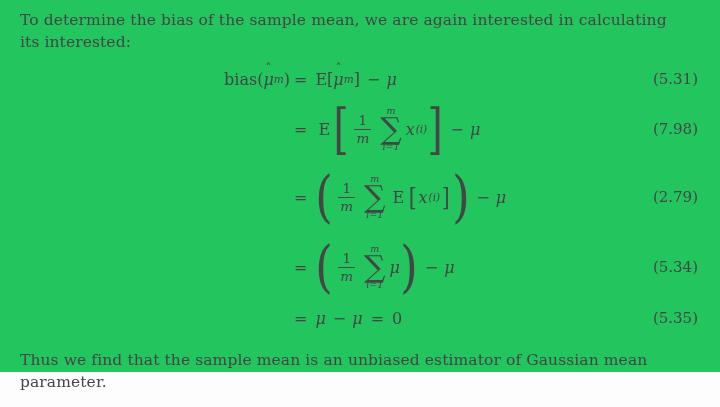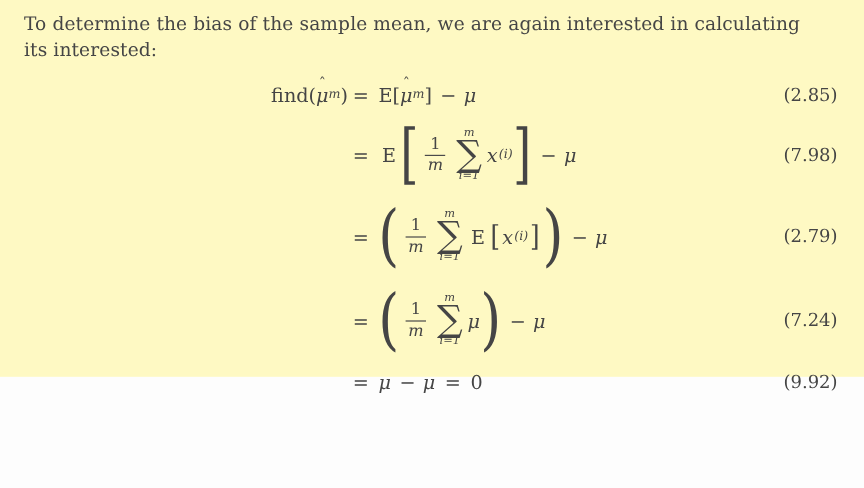--- a/index.html
+++ b/index.html
@@ -3,21 +3,21 @@
 <meta charset="utf-8">
 <style>
   * { margin:0; padding:0; box-sizing:border-box; }
   html,body { width:720px; height:407px; }
   body {
     background:#fdfdfd;
     font-family:"DejaVu Serif", serif;
     color:#454545;
     overflow:hidden;
   }
-  .page { position:relative; width:720px; height:314px; background:#fef9c3; }
+  .page { position:relative; width:720px; height:372px; background:#22c55e; }
 
   
   .para { position:absolute; left:20px; width:684px; font-size:15.5px; line-height:22px; letter-spacing:0.1px; }
   .para-top { top:9px; }
   .para-bottom { top:349px; }
   .pline { display:block; }
 
   
   .eqblock { position:absolute; left:0; top:64px; width:720px; display:flex; flex-direction:column; gap:6px; }
   .eqrow { display:grid; grid-template-columns:290px 1fr 95px; align-items:center; }
@@ -62,39 +62,39 @@
 
   <div class="para para-top">
     <span class="pline">To determine the bias of the sample mean, we are again interested in calculating</span>
     <span class="pline">its interested:</span>
   </div>
 
   <div class="eqblock">
 
     <div class="eqrow h-r1">
       <div class="lhs">
-        <span>find</span>
+        <span>bias</span>
           <span>(</span>
           <span class="hatwrap"><span class="hat">ˆ</span><span class="it">μ</span></span>
           <span class="sub">m</span>
           <span>)</span>
       </div>
       <div class="rhs">
         <span class="eqsign">=</span>
         <span>E</span>
           <span>[</span>
           <span class="hatwrap"><span class="hat">ˆ</span><span class="it">μ</span></span>
           <span class="sub">m</span>
           <span>]</span>
         <span class="tail">
             <span class="minus">−</span>
             <span class="it">μ</span>
           </span>
       </div>
-      <div class="eqnum">(2.85)</div>
+      <div class="eqnum">(5.31)</div>
     </div>
 
     <div class="eqrow h-r2">
       <div class="lhs"></div>
       <div class="rhs">
         <span class="eqsign">=</span>
         <span class="expE">E</span>
         <span class="br br-54">[</span>
         <span class="frac">
             <span class="num">1</span>
@@ -158,34 +158,38 @@
             <span class="op">∑</span>
             <span class="lim">i=1</span>
           </span>
         <span class="it">μ</span>
         <span class="br br-56">)</span>
         <span class="tail">
             <span class="minus">−</span>
             <span class="it">μ</span>
           </span>
       </div>
-      <div class="eqnum">(7.24)</div>
+      <div class="eqnum">(5.34)</div>
     </div>
 
     <div class="eqrow h-r5">
       <div class="lhs"></div>
       <div class="rhs">
         <span class="eqsign">=</span>
         <span class="it">μ</span>
         <span class="tail">
             <span class="minus">−</span>
             <span class="it">μ</span>
           </span>
         <span class="eqsign2">=</span>
         <span>0</span>
       </div>
-      <div class="eqnum">(9.92)</div>
+      <div class="eqnum">(5.35)</div>
     </div>
 
   </div>
 
+  <div class="para para-bottom">
+    <span class="pline">Thus we find that the sample mean is an unbiased estimator of Gaussian mean</span>
+    <span class="pline">parameter.</span>
+  </div>
 
 </div>
 
 </body></html>

